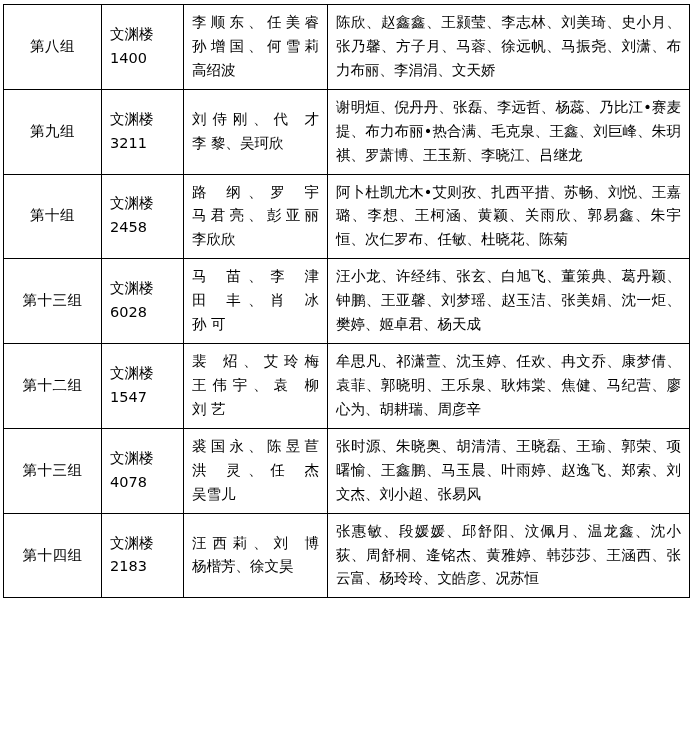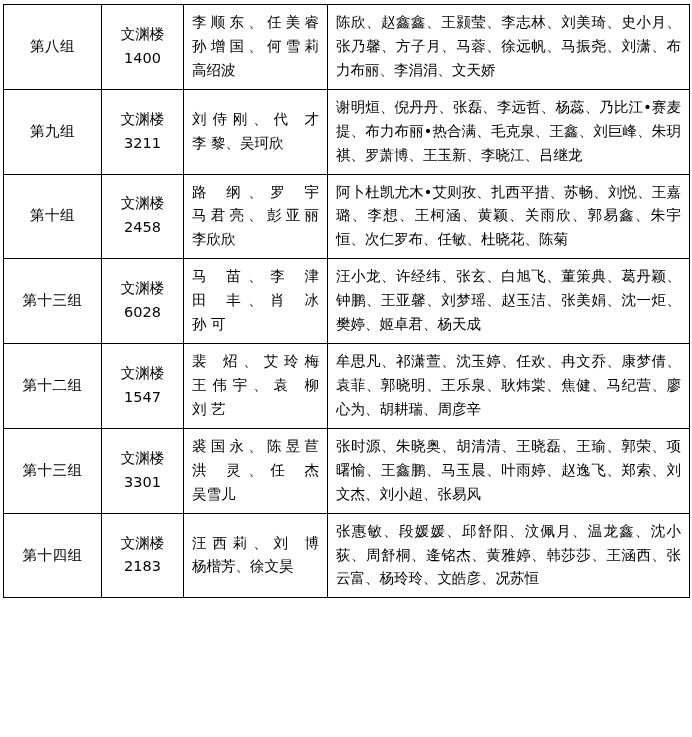--- a/index.html
+++ b/index.html
@@ -37,21 +37,20 @@
   col.c-leads { width: 144px; }
   col.c-members { width: 362px; }
 
   td.group-name {
     text-align: center;
     white-space: nowrap;
     letter-spacing: 0.5px;
     margin-top: 37px;
   }
   td.room {
-    text-align: center;
     line-height: 1.75;
   }
   td.room .room-line {
     display: block;
   }
   td.leaders {
     text-align: justify;
     text-align-last: justify;
     text-justify: inter-ideograph;
     line-height: 1.75;
@@ -153,21 +152,21 @@
           <span class="lead-line">王伟宇、袁  柳</span>
           <span class="lead-line last">刘  艺</span>
         </td>
         <td class="members">牟思凡、祁潇萱、沈玉婷、任欢、冉文乔、康梦倩、袁菲、郭晓明、王乐泉、耿炜棠、焦健、马纪营、廖心为、胡耕瑞、周彦辛</td>
       </tr>
 
       <tr>
         <td class="group-name">第十三组</td>
         <td class="room">
           <span class="room-line">文渊楼</span>
-          <span class="room-line">3301</span>
+          <span class="room-line">4078</span>
         </td>
         <td class="leaders">
           <span class="lead-line">裘国永、陈昱苣</span>
           <span class="lead-line">洪  灵、任  杰</span>
           <span class="lead-line last">吴雪儿</span>
         </td>
         <td class="members">张时源、朱晓奥、胡清清、王晓磊、王瑜、郭荣、项曙愉、王鑫鹏、马玉晨、叶雨婷、赵逸飞、郑索、刘文杰、刘小超、张易风</td>
       </tr>
 
       <tr>

